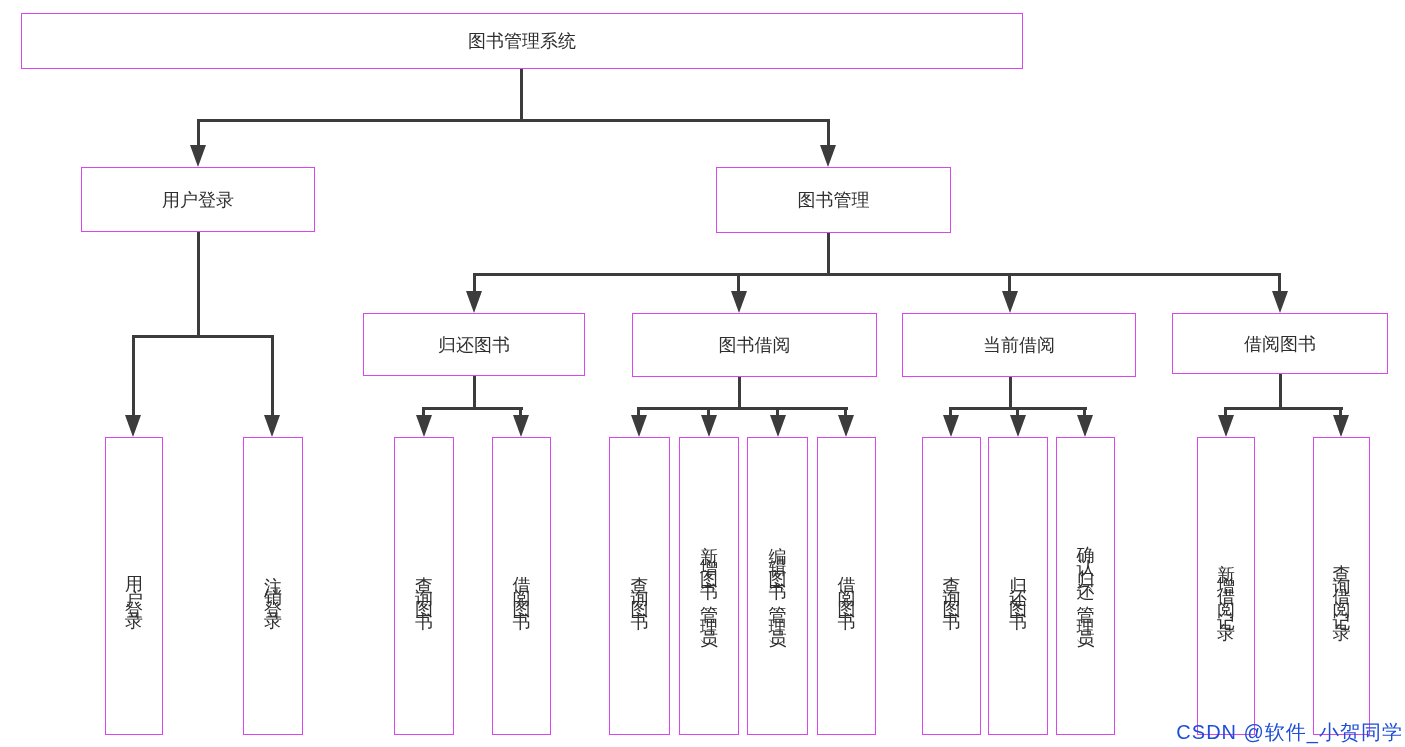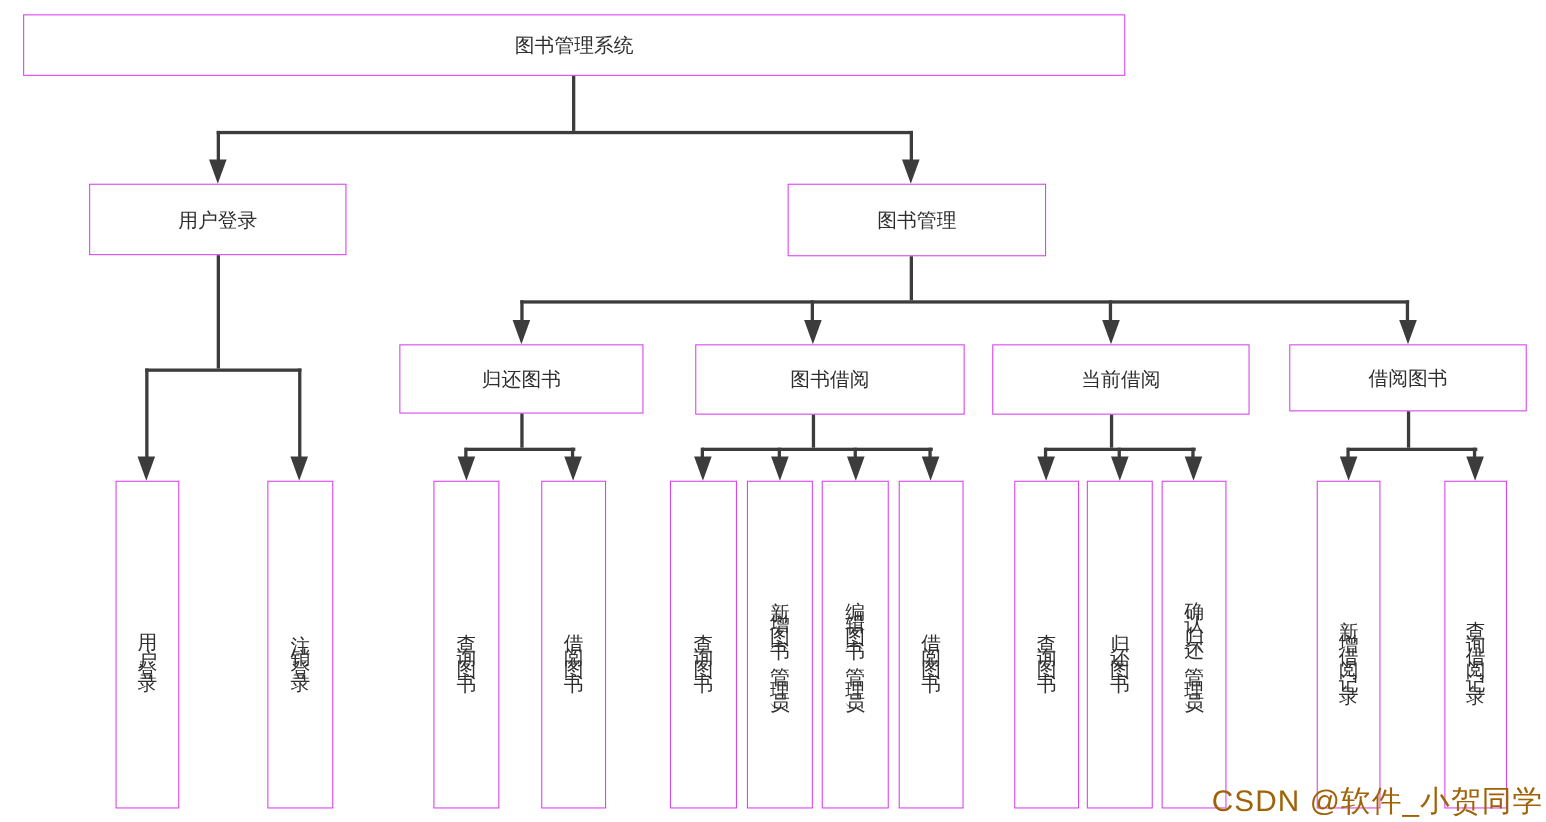--- a/index.html
+++ b/index.html
@@ -22,21 +22,21 @@
   .h-line{height:3px;}
   .v-line{width:3px;}
   .arrow{
     position:absolute;width:0;height:0;
     border-left:8px solid transparent;
     border-right:8px solid transparent;
     border-top:22px solid #3c3c3c;
   }
   .watermark{
     position:absolute;right:2px;bottom:1px;
-    color:#a16207;font-size:27px;letter-spacing:1px;
+    color:#1d4ed8;font-size:20px;letter-spacing:1px;
   }
 </style>
 </head>
 <body>
 
 <div class="box" style="left:21px;top:13px;width:1002px;height:56px">图书管理系统</div>
 
 <div class="v-line" style="left:520px;top:69px;height:50px"></div>
 <div class="h-line" style="left:197px;top:119px;width:633px"></div>
 <div class="v-line" style="left:197px;top:119px;height:30px"></div>

